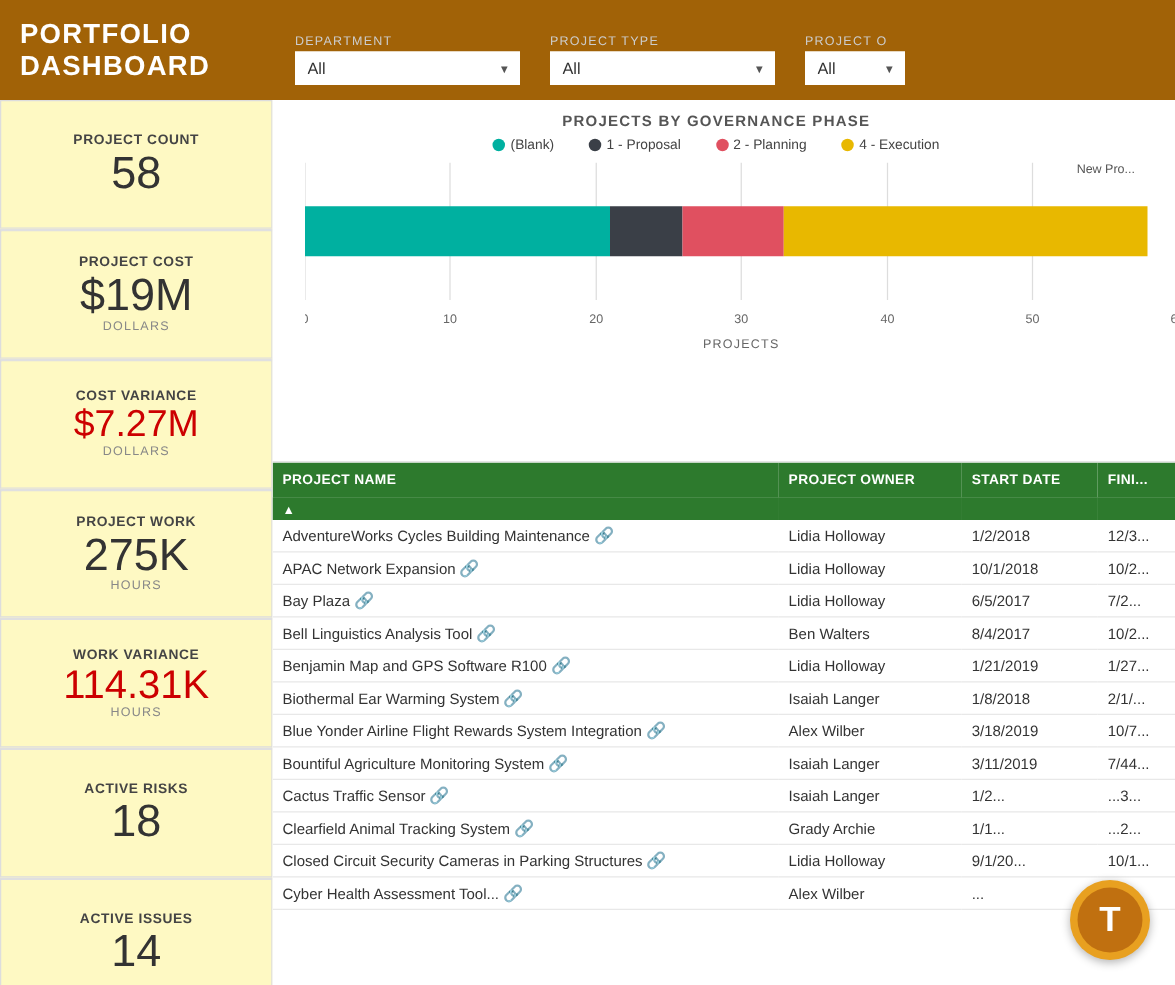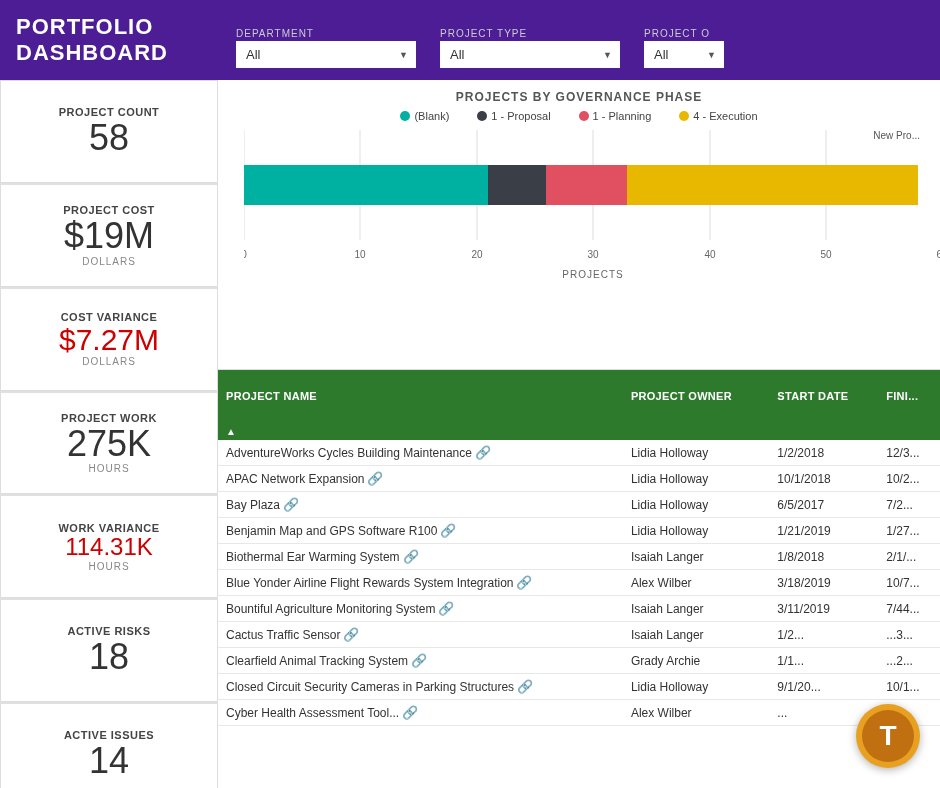--- a/index.html
+++ b/index.html
@@ -1,20 +1,20 @@
 <!DOCTYPE html>
 <html><head>
   <meta charset="utf-8">
   <style>
     * { box-sizing: border-box; margin: 0; padding: 0; }
     body { font-family: 'Segoe UI', Arial, sans-serif; background: #f0f0f0; width: 940px; height: 788px; overflow: hidden; }
 
     
     .header {
-      background: #4c1d95;
+      background: #a16207;
       color: white;
       display: flex;
       align-items: center;
       padding: 0 16px;
       height: 80px;
     }
     .header-title {
       font-size: 22px;
       font-weight: bold;
       letter-spacing: 1px;
@@ -72,21 +72,21 @@
 
     
     .sidebar {
       width: 218px;
       flex-shrink: 0;
       background: #e8e8e8;
       display: flex;
       flex-direction: column;
     }
     .stat-card {
-      background: #ffffff;
+      background: #fef9c3;
       border: 1px solid #ddd;
       text-align: center;
       padding: 8px 24px;
       flex: 1;
       display: flex;
       flex-direction: column;
       justify-content: center;
       align-items: center;
     }
     .stat-card + .stat-card {
@@ -99,41 +99,41 @@
       letter-spacing: 0.5px;
       text-transform: uppercase;
     }
     .stat-value {
       font-size: 36px;
       font-weight: 300;
       color: #333;
       line-height: 1.1;
     }
     .stat-value.red { color: #cc0000; font-size: 30px; font-weight: 400; }
-    .stat-value.large { font-size: 24px; }
+    .stat-value.large { font-size: 32px; }
     .stat-sublabel {
       font-size: 10px;
       color: #888;
       letter-spacing: 1px;
       text-transform: uppercase;
     }
 
     
     .content-area {
       flex: 1;
       display: flex;
       flex-direction: column;
       overflow: hidden;
       background: #f5f5f5;
     }
 
     
     .chart-section {
       background: white;
-      padding: 10px 16px 4px 16px;
+      padding: 10px 28px 4px 16px;
       border-bottom: 1px solid #ddd;
       height: 290px;
     }
     .chart-title {
       text-align: center;
       font-size: 12px;
       color: #555;
       letter-spacing: 1px;
       font-weight: 600;
       margin-bottom: 6px;
@@ -167,21 +167,21 @@
     table {
       width: 100%;
       border-collapse: collapse;
       font-size: 12px;
     }
     thead tr {
       background: #2d7a2d;
       color: white;
     }
     thead th {
-      padding: 20px 8px;
+      padding: 8px 8px;
       text-align: left;
       font-weight: 600;
       letter-spacing: 0.3px;
       font-size: 11px;
       white-space: nowrap;
     }
     .sort-row td {
       background: #2d7a2d;
       padding: 2px 8px;
     }
@@ -310,21 +310,21 @@
         <div class="legend-item">
           <span class="legend-dot" style="background:#00b0a0;"></span>
           <span>(Blank)</span>
         </div>
         <div class="legend-item">
           <span class="legend-dot" style="background:#3a3f47;"></span>
           <span>1 - Proposal</span>
         </div>
         <div class="legend-item">
           <span class="legend-dot" style="background:#e05060;"></span>
-          <span>1 - Planning</span>
+          <span>2 - Planning</span>
         </div>
         <div class="legend-item">
           <span class="legend-dot" style="background:#e8b800;"></span>
           <span>4 - Execution</span>
         </div>
       </div>
 
       <div style="position:relative; padding-left: 10px;">
         <span style="position:absolute; right: 4px; top: 0; font-size:10px; color:#555;">New Pro...</span>
         <svg width="700" height="150">
@@ -390,20 +390,28 @@
             <tr>
     <td>
       Bay Plaza <span class="link-icon">🔗</span>
     </td>
     <td>Lidia Holloway</td>
     <td>6/5/2017</td>
     <td>7/2...</td>
   </tr>
             <tr>
     <td>
+      Bell Linguistics Analysis Tool <span class="link-icon">🔗</span>
+    </td>
+    <td>Ben Walters</td>
+    <td>8/4/2017</td>
+    <td>10/2...</td>
+  </tr>
+            <tr>
+    <td>
       Benjamin Map and GPS Software R100 <span class="link-icon">🔗</span>
     </td>
     <td>Lidia Holloway</td>
     <td>1/21/2019</td>
     <td>1/27...</td>
   </tr>
             <tr>
     <td>
       Biothermal Ear Warming System <span class="link-icon">🔗</span>
     </td>

